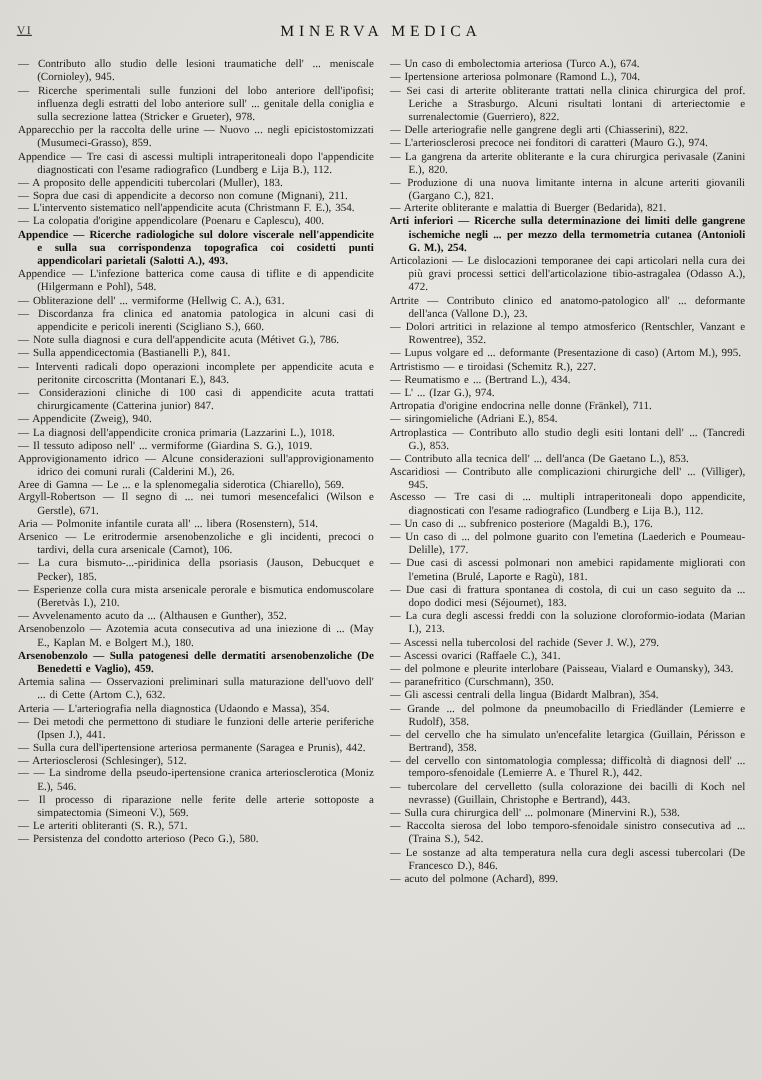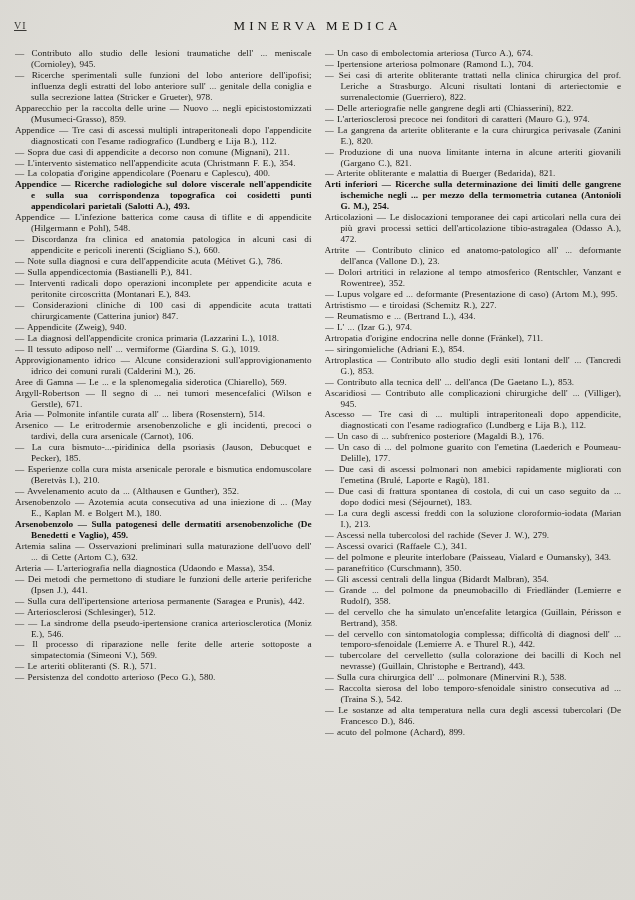--- a/index.html
+++ b/index.html
@@ -78,25 +78,27 @@
   <div class="page-header">
     <div class="folio">VI</div>
     <div class="journal-title">MINERVA  MEDICA</div>
   </div>
   <div class="columns">
     <div class="col" id="left-col">
         <p class="entry">— Contributo allo studio delle lesioni traumatiche dell' ... meniscale (Cornioley), 945.</p>
         <p class="entry">— Ricerche sperimentali sulle funzioni del lobo anteriore dell'ipofisi; influenza degli estratti del lobo anteriore sull' ... genitale della coniglia e sulla secrezione lattea (Stricker e Grueter), 978.</p>
         <p class="entry">Apparecchio per la raccolta delle urine — Nuovo ... negli epicistostomizzati (Musumeci-Grasso), 859.</p>
         <p class="entry">Appendice — Tre casi di ascessi multipli intraperitoneali dopo l'appendicite diagnosticati con l'esame radiografico (Lundberg e Lija B.), 112.</p>
+        <p class="entry">— A proposito delle appendiciti tubercolari (Muller), 183.</p>
         <p class="entry">— Sopra due casi di appendicite a decorso non comune (Mignani), 211.</p>
         <p class="entry">— L'intervento sistematico nell'appendicite acuta (Christmann F. E.), 354.</p>
         <p class="entry">— La colopatia d'origine appendicolare (Poenaru e Caplescu), 400.</p>
         <p class="entry bold">Appendice — Ricerche radiologiche sul dolore viscerale nell'appendicite e sulla sua corrispondenza topografica coi cosidetti punti appendicolari parietali (Salotti A.), 493.</p>
         <p class="entry">Appendice — L'infezione batterica come causa di tiflite e di appendicite (Hilgermann e Pohl), 548.</p>
+        <p class="entry">— Obliterazione dell' ... vermiforme (Hellwig C. A.), 631.</p>
         <p class="entry">— Discordanza fra clinica ed anatomia patologica in alcuni casi di appendicite e pericoli inerenti (Scigliano S.), 660.</p>
         <p class="entry">— Note sulla diagnosi e cura dell'appendicite acuta (Métivet G.), 786.</p>
         <p class="entry">— Sulla appendicectomia (Bastianelli P.), 841.</p>
         <p class="entry">— Interventi radicali dopo operazioni incomplete per appendicite acuta e peritonite circoscritta (Montanari E.), 843.</p>
         <p class="entry">— Considerazioni cliniche di 100 casi di appendicite acuta trattati chirurgicamente (Catterina junior) 847.</p>
         <p class="entry">— Appendicite (Zweig), 940.</p>
         <p class="entry">— La diagnosi dell'appendicite cronica primaria (Lazzarini L.), 1018.</p>
         <p class="entry">— Il tessuto adiposo nell' ... vermiforme (Giardina S. G.), 1019.</p>
         <p class="entry">Approvigionamento idrico — Alcune considerazioni sull'approvigionamento idrico dei comuni rurali (Calderini M.), 26.</p>
         <p class="entry">Aree di Gamna — Le ... e la splenomegalia siderotica (Chiarello), 569.</p>

